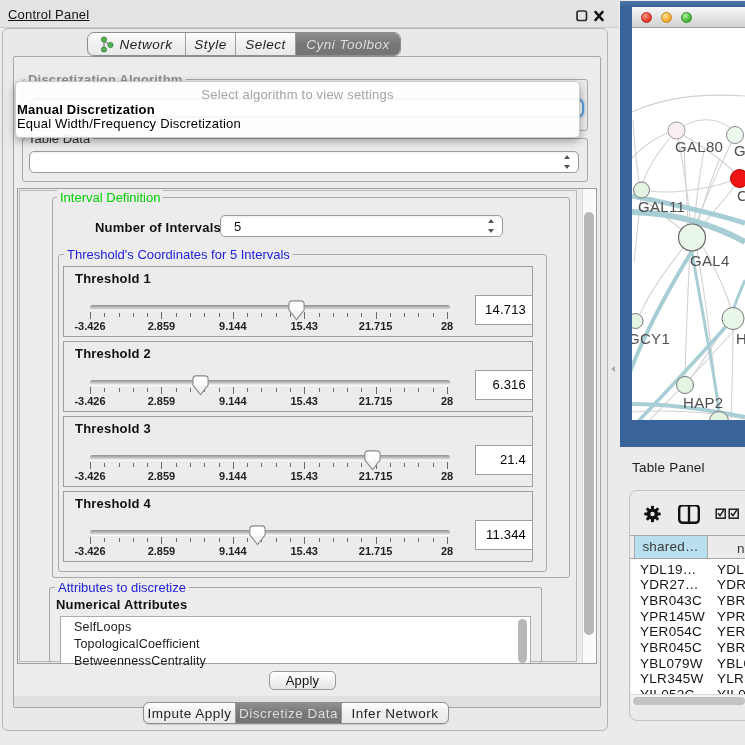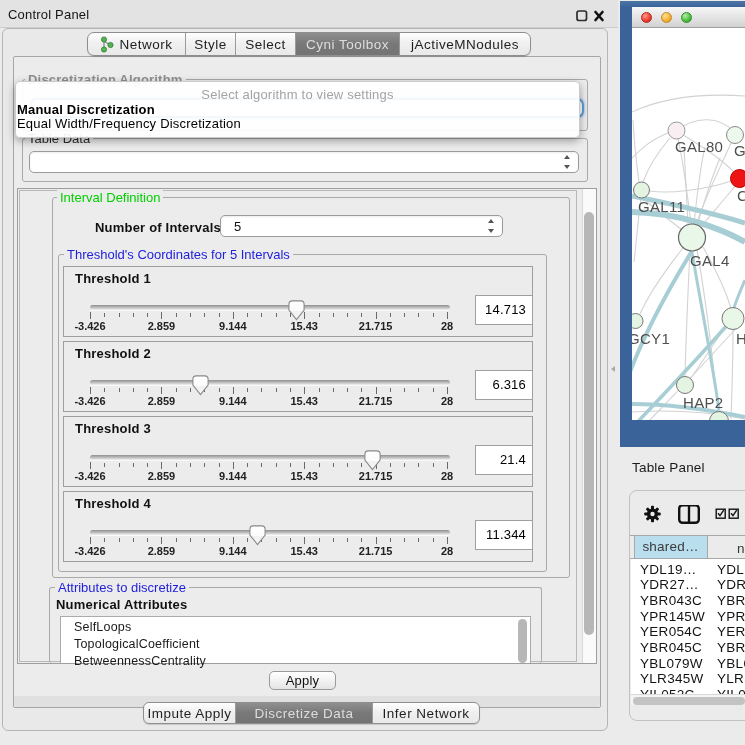--- a/index.html
+++ b/index.html
@@ -1,30 +1,30 @@
 <!DOCTYPE html>
 <html><head>
 <meta charset="utf-8">
 <style>
 * { margin:0; padding:0; box-sizing:border-box; }
 html,body { width:745px; height:745px; }
 body { font-family:"Liberation Sans", sans-serif; background:#ebebeb; position:relative; overflow:hidden; }
 .abs { position:absolute; }
 
 #titlebar { left:0; top:0; width:618px; height:28px; background:#e3e3e3; border-bottom:1px solid #cccccc; }
-#titletext { left:8px; top:7px; font-size:13px; color:#151515; letter-spacing:0.2px; }
+#titletext { left:8px; top:7px; font-size:13px; color:#151515; letter-spacing:0.2px;text-decoration:underline; }
 #outerpanel { left:2px; top:28px; width:606px; height:703px; background:#e9e9e9; border:1px solid #b5b5b5; border-radius:6px; }
 #tabpanel { left:13px; top:56px; width:588px; height:652px; background:#ececec; border:1px solid #a6a6a6; border-radius:2px; }
 #botband { left:14px; top:696px; width:586px; height:11px; background:#e0e0e0; border-bottom-left-radius:4px; border-bottom-right-radius:4px; }
 
 .seg { display:flex; border:1px solid #8e8e8e; border-radius:7px; background:linear-gradient(#ffffff,#f0f0f0 45%,#e9e9e9); overflow:hidden; box-shadow:0 1px 1px rgba(0,0,0,0.15); }
 .seg .it { font-size:13.5px; color:#1f1f1f; display:flex; align-items:center; justify-content:center; border-right:1px solid #9a9a9a; letter-spacing:0.5px; }
 .seg .it:last-child { border-right:none; }
 .seg .sel { background:linear-gradient(#8f8f8f,#787878 50%,#747474); color:#dedede; }
-#toptabs { left:87px; top:32px; height:24px; }
+#toptabs { left:87px; top:32px; height:24px;font-style:italic; }
 #bottabs { left:143px; top:702px; height:22px; border-radius:6px; }
 
 .grp { border:1px solid #a9a9a9; border-radius:3px; }
 .grplab { position:absolute; font-size:13px; background:#ececec; padding:0 3px; white-space:nowrap; }
 
 .combo { position:absolute; background:#ffffff; border:1px solid #9b9b9b; border-radius:5px; font-size:13px; color:#111; display:flex; align-items:center; box-shadow:inset 0 1px 2px rgba(0,0,0,0.08); }
 .spin { position:absolute; right:7px; top:50%; width:7px; height:14px; margin-top:-7px; }
 .spin:before { content:""; position:absolute; left:0; top:0; border-left:3.5px solid transparent; border-right:3.5px solid transparent; border-bottom:4.5px solid #555; }
 .spin:after { content:""; position:absolute; left:0; bottom:0; border-left:3.5px solid transparent; border-right:3.5px solid transparent; border-top:4.5px solid #555; }
 
@@ -64,26 +64,25 @@
     <svg width="14" height="17" viewBox="0 0 14 17" style="margin-right:5px">
       <path d="M4 4 L4 13 M4 5 L10 9" stroke="#8a8a8a" stroke-width="1.3" fill="none"></path>
       <circle cx="4" cy="3.5" r="2.6" fill="#55b255" stroke="#2e7d32" stroke-width="0.8"></circle>
       <circle cx="10.5" cy="9" r="2.6" fill="#55b255" stroke="#2e7d32" stroke-width="0.8"></circle>
       <circle cx="4" cy="13.5" r="2.6" fill="#55b255" stroke="#2e7d32" stroke-width="0.8"></circle>
     </svg>
     Network</div>
   <div class="it" style="width:50px">Style</div>
   <div class="it" style="width:60px">Select</div>
   <div class="it sel" style="width:104px">Cyni Toolbox</div>
-  <div class="it" style="width:130px">jActiveMNodules</div>
 </div>
 
 <div class="abs seg" id="bottabs">
   <div class="it" style="width:92px">Impute Apply</div>
-  <div class="it sel" style="width:137px">Discretize Data</div>
+  <div class="it sel" style="width:106px">Discretize Data</div>
   <div class="it" style="width:106px">Infer Network</div>
 </div>
 
 <div class="abs grp" style="left:22px;top:79px;width:566px;height:52px"></div>
 <div class="abs" style="left:25px;top:72px;font-size:13px;font-weight:bold;color:#8f8f8f;background:#ececec;padding:0 3px;letter-spacing:0.2px">Discretization Algorithm</div>
 <div class="abs" style="left:30px;top:98px;width:554px;height:20px;background:#fff;border:2px solid #5d9ed8;border-radius:7px;box-shadow:0 0 3px rgba(80,150,215,0.8)"></div>
 
 <div class="abs grp" style="left:22px;top:138px;width:566px;height:44px"></div>
 <div class="abs grplab" style="left:25px;top:131px;color:#2e2e2e">Table Data</div>
 <div class="abs combo" style="left:29px;top:151px;width:550px;height:22px">

